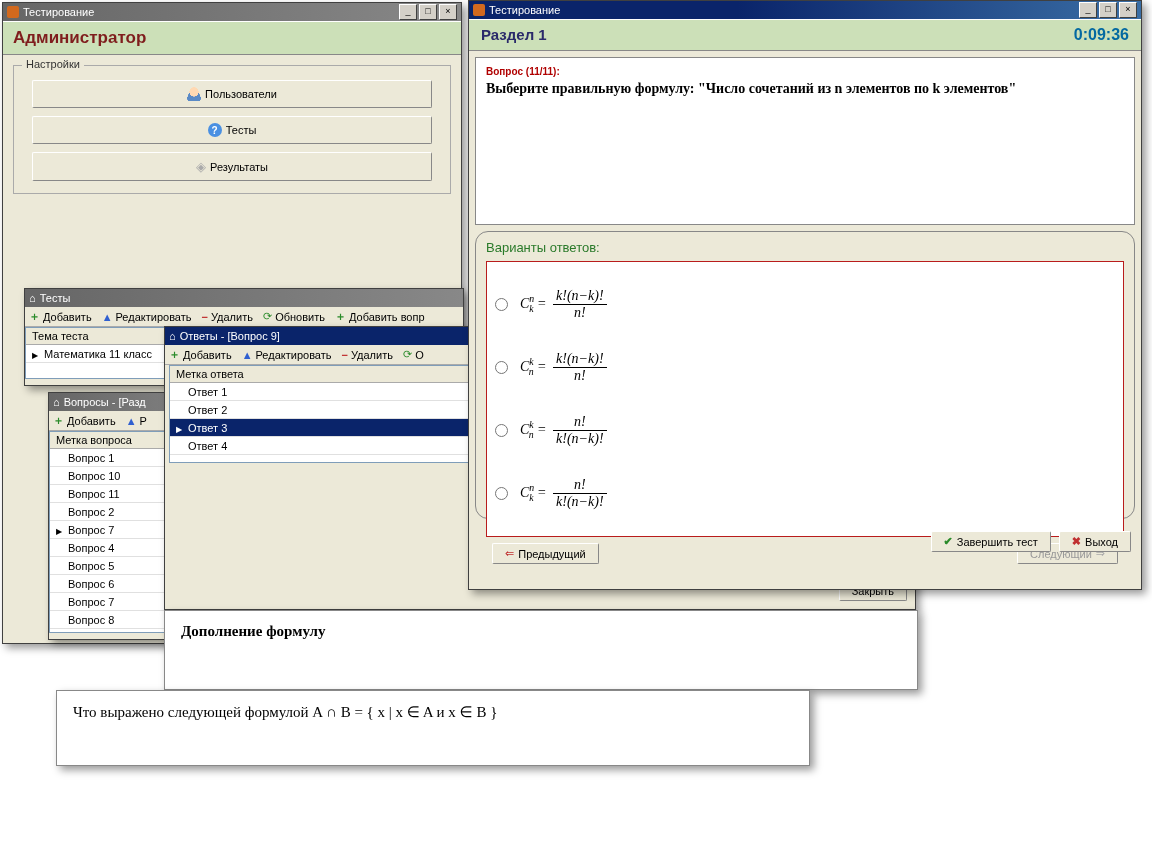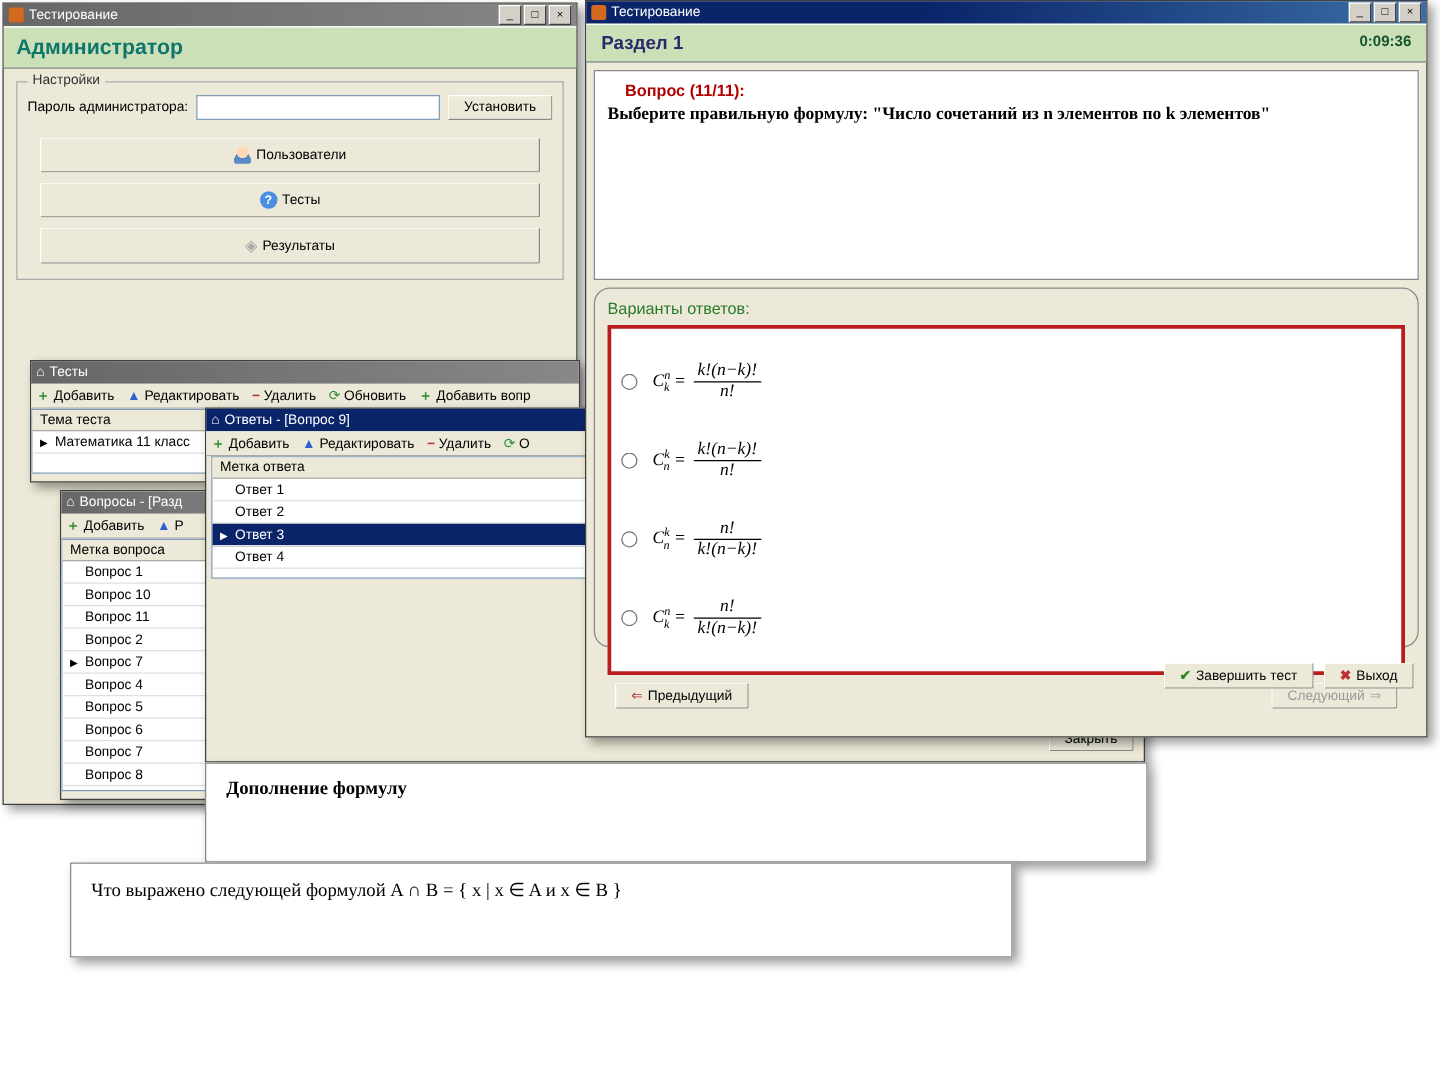--- a/index.html
+++ b/index.html
@@ -154,33 +154,33 @@
 
   
   .test-header {
     background:#cce0b8;
     padding:6px 12px;
     display:flex;
     border-top:1px solid #fff;
     border-bottom:1px solid #888;
   }
   .section-title { font-size:15px; font-weight:bold; color:#2a2a6a; }
-  .timer { margin-left:auto; font-size:12px; font-weight:bold; color:#14532d; }
+  .timer { margin-left:auto; font-size:16px; font-weight:bold; color:#0369a1; }
   .q-panel {
     margin:6px; border:1px solid #888;
     background:#fff; padding:8px 10px;
   }
-  .q-num { color:#b00000; font-weight:bold; font-size:13px;margin-left:14px; }
+  .q-num { color:#b00000; font-weight:bold; font-size:10px; }
   .q-text { font-size:14px; font-weight:bold; font-family:"Times New Roman",serif; margin-top:4px; }
   .ans-panel {
     margin:6px; border:1px solid #888;
     background:#ece9d8; padding:8px 10px;
   }
   .ans-title { color:#2a7a2a; font-size:13px; }
-  .answers { background:#fff; border:3px solid #b91c1c; margin-top:6px; padding:8px; }
+  .answers { background:#fff; border:1px solid #b91c1c; margin-top:6px; padding:8px; }
   .ans-row { display:flex; align-items:center; gap:12px; margin:6px 0; font-family:"Times New Roman",serif; font-size:14px; }
   .ans-row input[type=radio]{ margin:0; }
   .frac { display:inline-block; text-align:center; vertical-align:middle; margin:12px 3px;}
   .frac .num { display:block; border-bottom:1px solid #000; padding:0 3px; }
   .frac .den { display:block; padding:0 3px;}
   .formula { font-style:italic; }
   sub { font-size:0.7em; }
   sup { font-size:0.7em; }
   .nav-row { margin:6px; display:flex; }
   .nav-row .spacer { flex:1; }
@@ -206,31 +206,24 @@
   <div class="titlebar">
     <span class="title-icon"></span>
     <span>Тестирование</span>
     <div class="sysbtns">
       <div class="sysbtn">_</div>
       <div class="sysbtn">□</div>
       <div class="sysbtn">×</div>
     </div>
   </div>
   <div class="header-band">
-    <span style="font-size:17px; font-weight:bold; color:#0f766e;">Администратор</span>
+    <span style="font-size:17px; font-weight:bold; color:#7f1d1d;">Администратор</span>
   </div>
   <div class="group">
     <div class="group-title">Настройки</div>
-    <div style="display:flex; align-items:center; gap:6px; margin-bottom:10px;">
-      <span>Пароль администратора:</span>
-      <input class="input" style="flex: 1 1 0%;">
-      <button class="btn">
-          <span>Установить</span>
-        </button>
-    </div>
     <div style="text-align:center;">
       <button class="btn wide">
         <span class="user-ico"></span>
         <span>Пользователи</span>
       </button>
       <button class="btn wide">
         <span class="q-ico">?</span>
         <span>Тесты</span>
       </button>
       <button class="btn wide">

